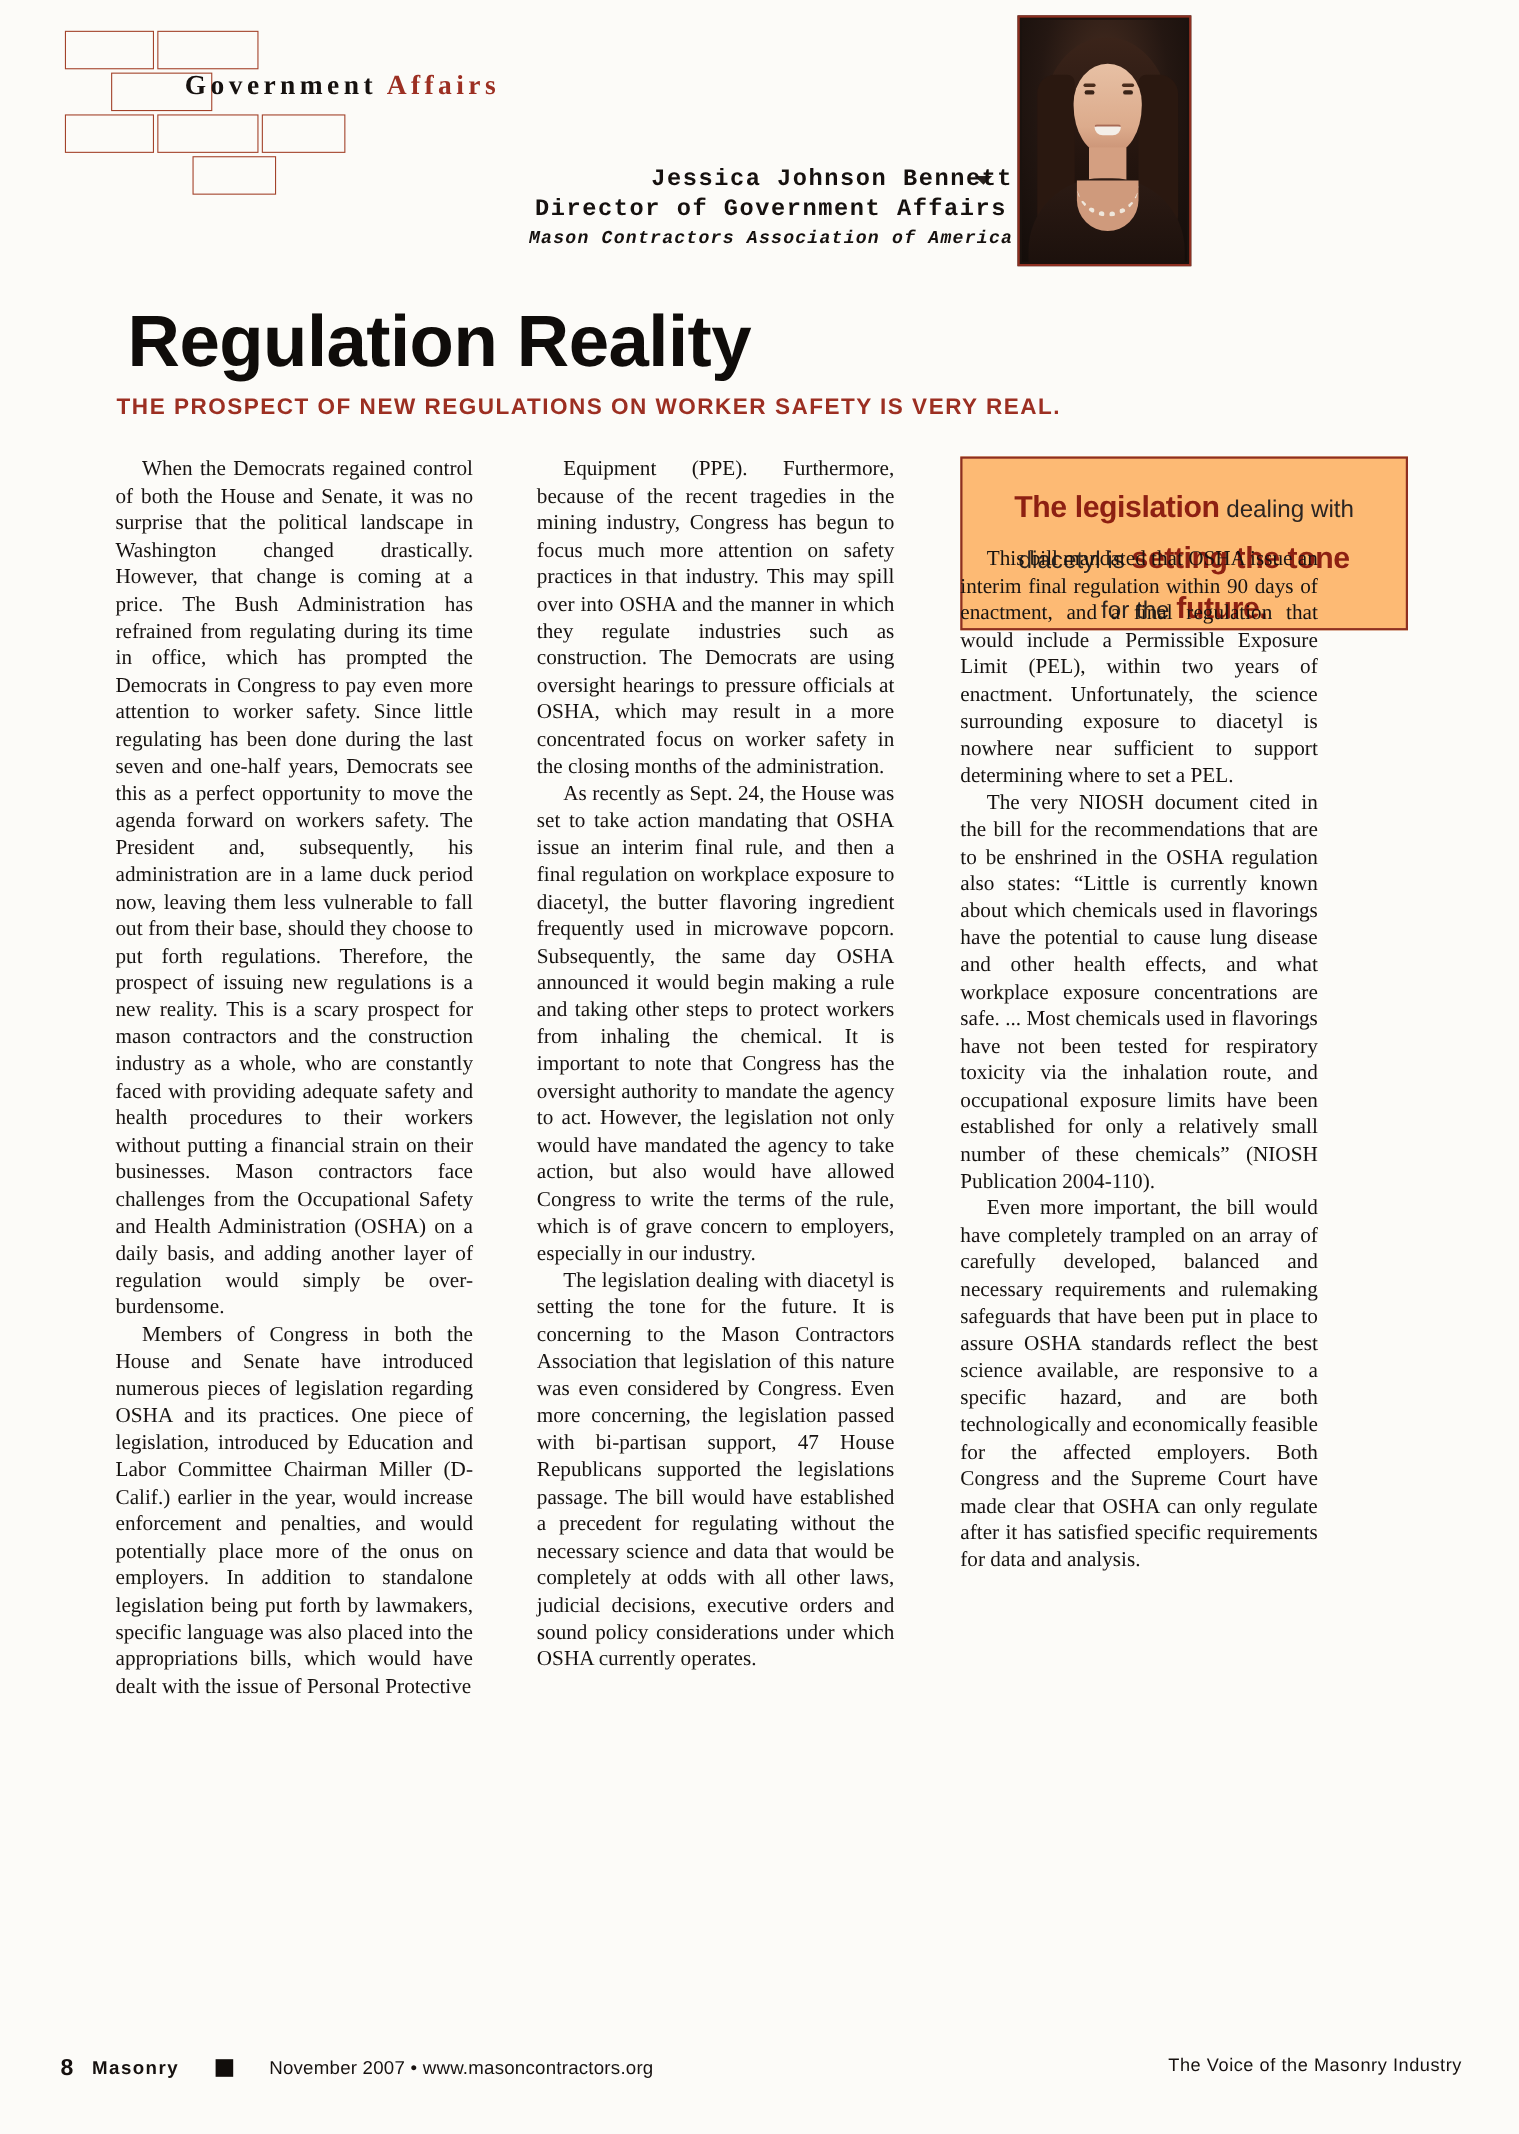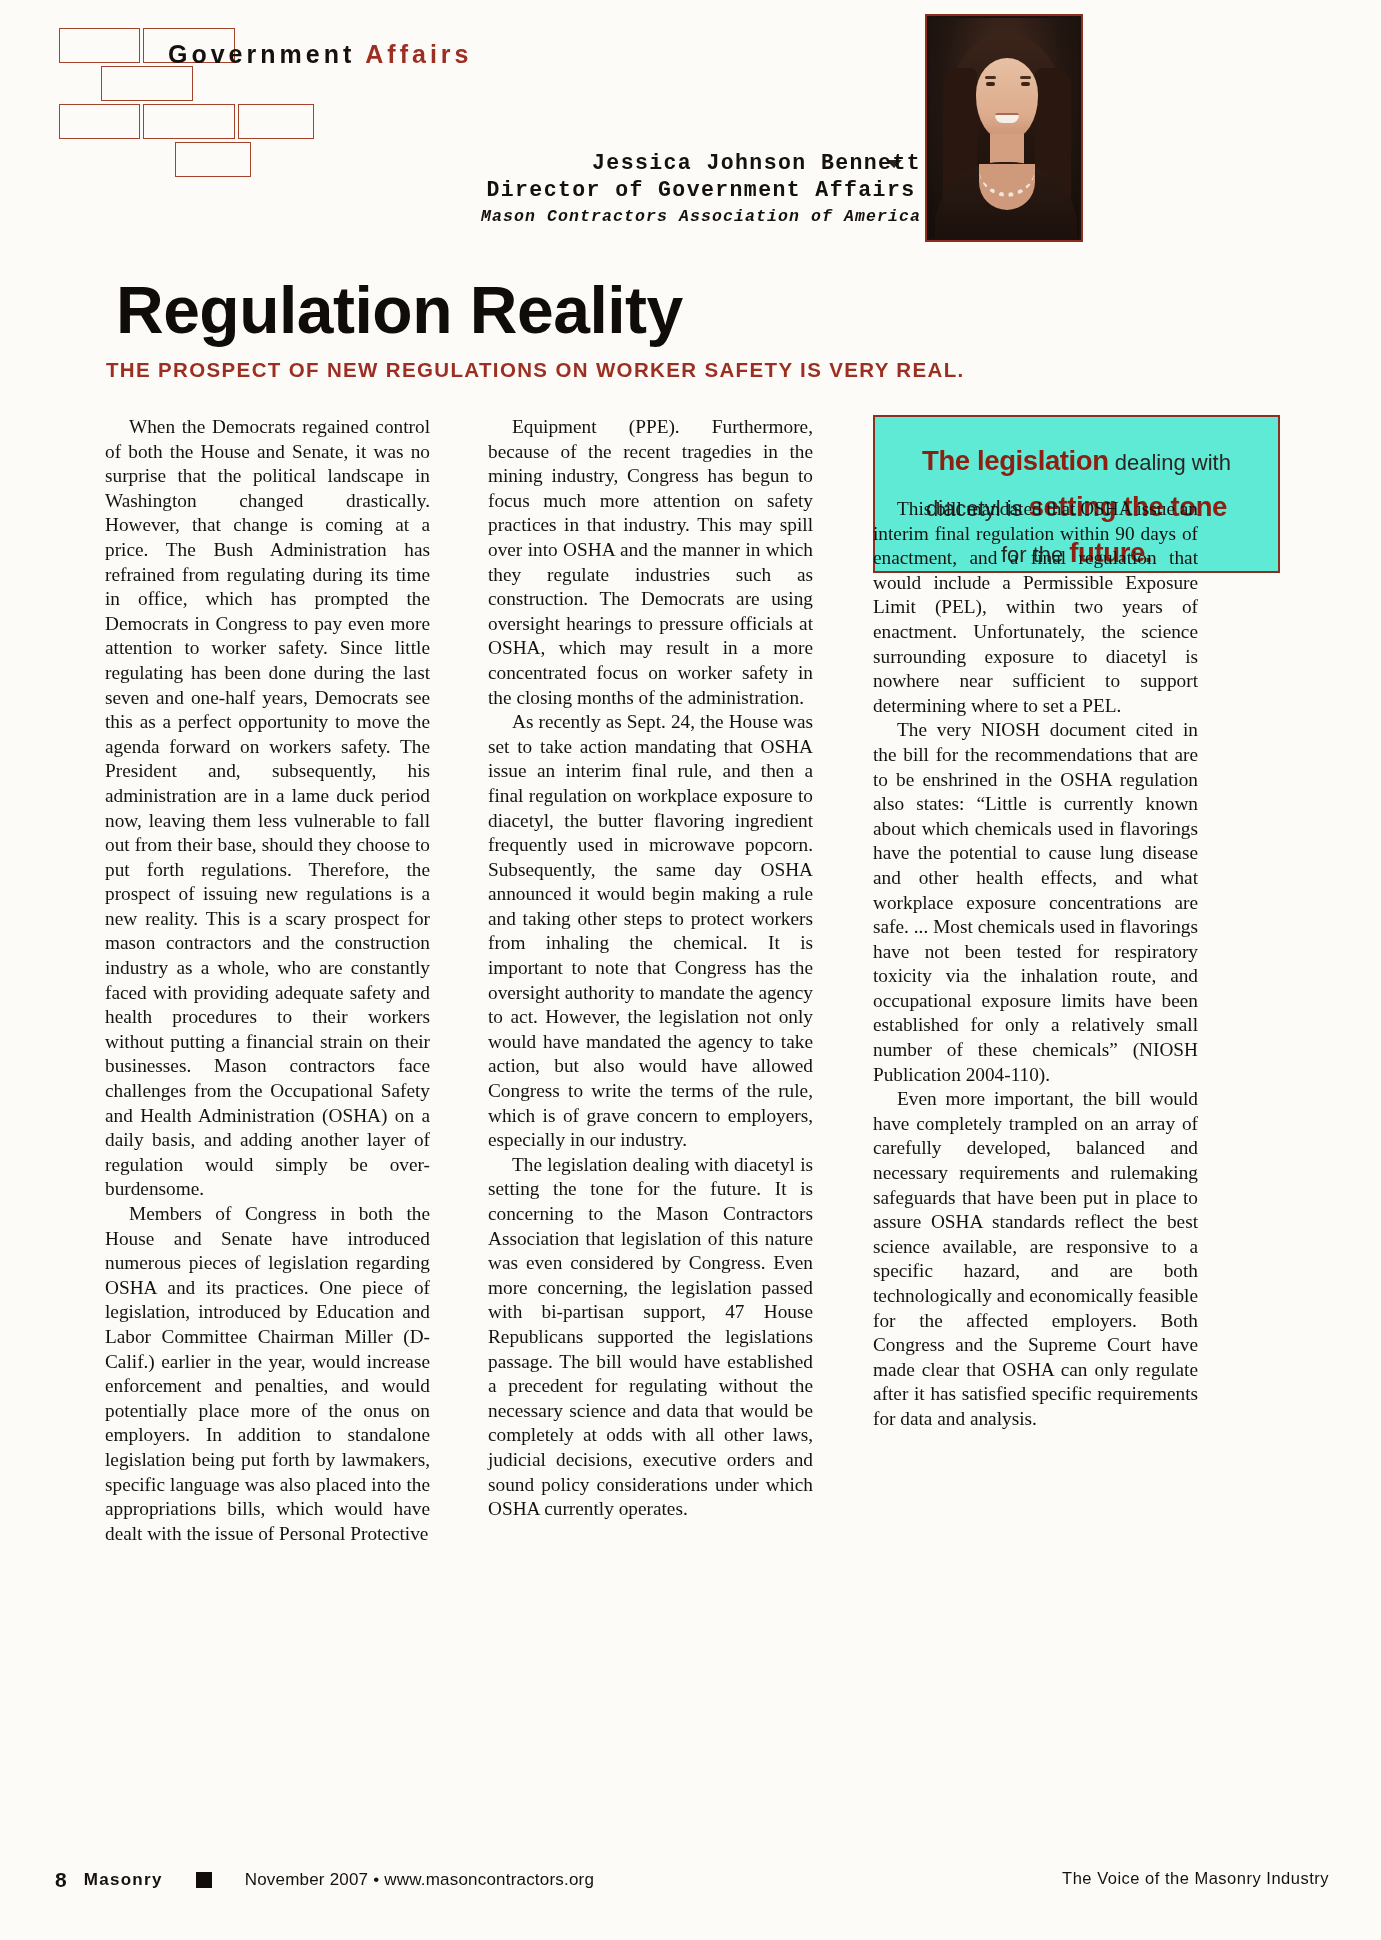--- a/index.html
+++ b/index.html
@@ -22,22 +22,22 @@
   .brickmark{
     position:absolute; left:55px; top:22px; width:300px; height:115px;
   }
   .brick{
     position:absolute;
     border:1.6px solid #a3432b;
     background:transparent;
     box-sizing:border-box;
   }
   .kicker{
-    position:absolute; left:168px; top:40px;
-    font-family:Liberation Sans, sans-serif;
+    position:absolute; left:168px; top:64px;
+    font-family:Liberation Serif, serif;
     font-weight:bold;
     font-size:25px;
     letter-spacing:4.0px;
     white-space:nowrap;
   }
   .kicker .k1{color:#16110f;}
   .kicker .k2{color:#9c2f22;}
 
   .byline{
     position:absolute; right:460px; top:150px;
@@ -146,21 +146,21 @@
 
   
   .col-3-inner{margin-top:82px;}
 
   
   .pullquote{
     position:absolute; left:873px; top:415px;
     width:407px; height:158px;
     border:2.2px solid #8d2f21;
     box-sizing:border-box;
-    background:#5eead4;
+    background:#fdba74;
     padding:22px 20px 0 20px;
   }
   .pq-line{
     font-family:"Liberation Sans", sans-serif;
     text-align:center;
     line-height:44px;
     color:#2b2522;
     font-size:22px;
   }
   .pq-em{

